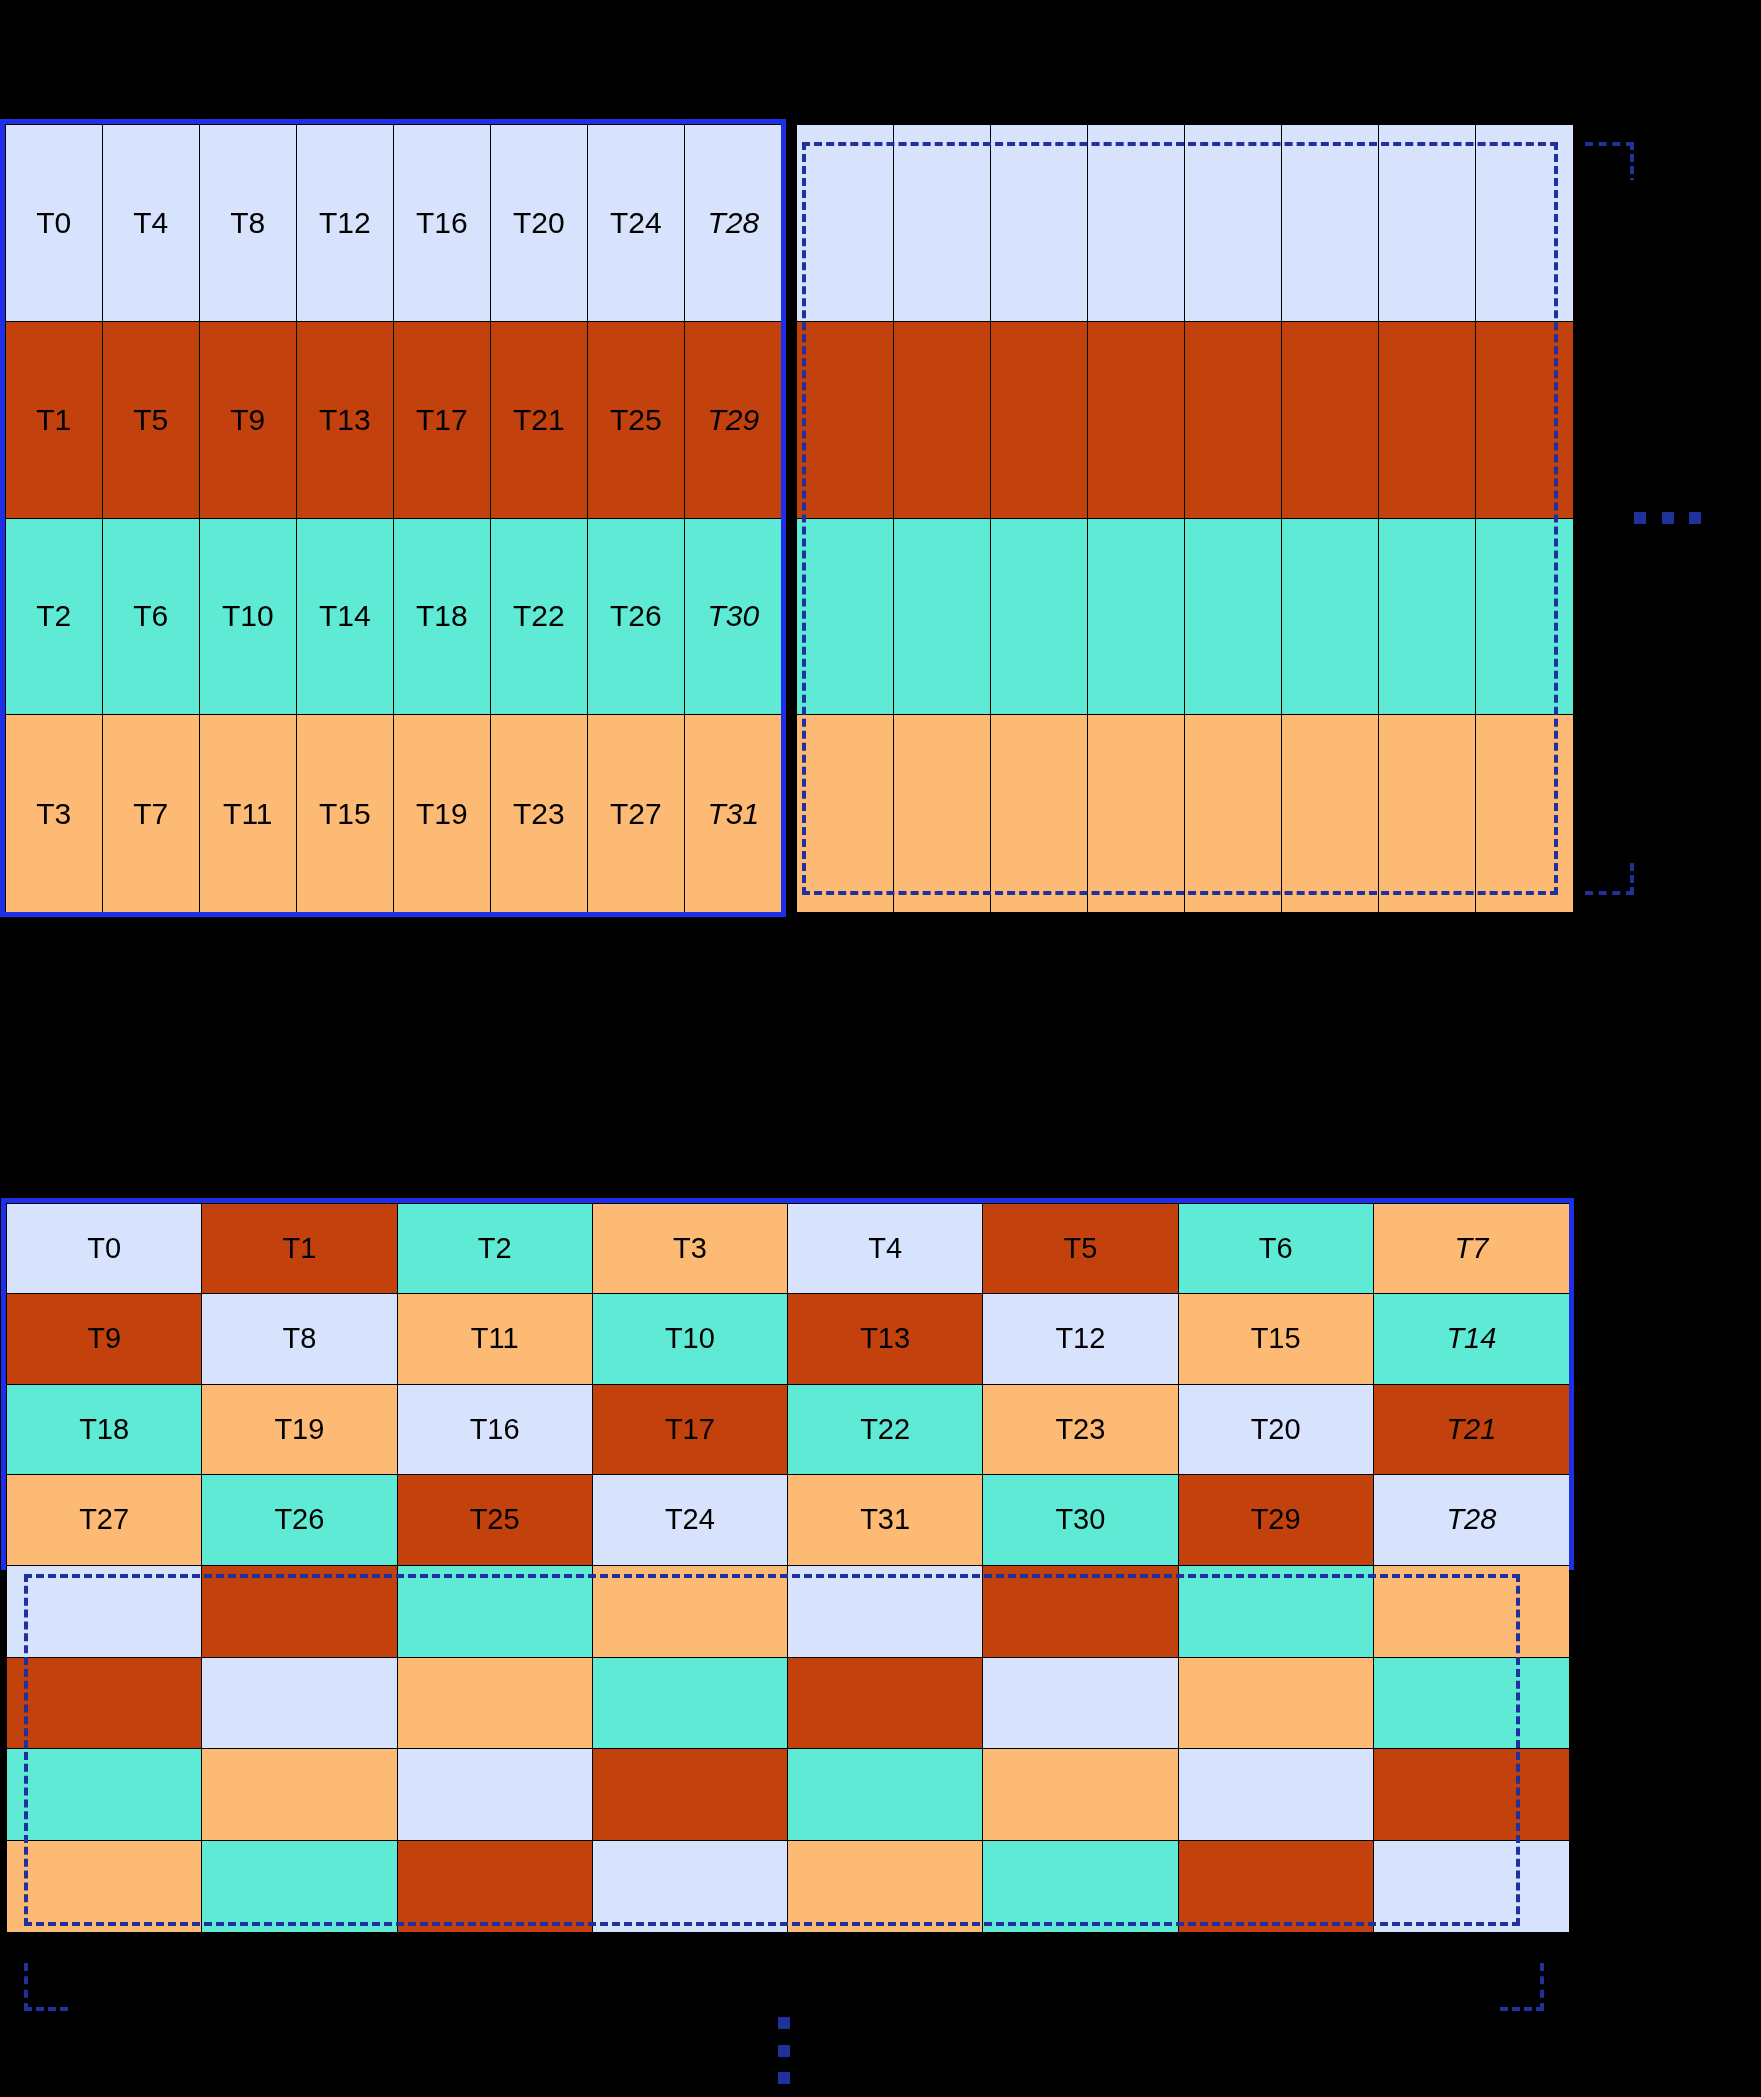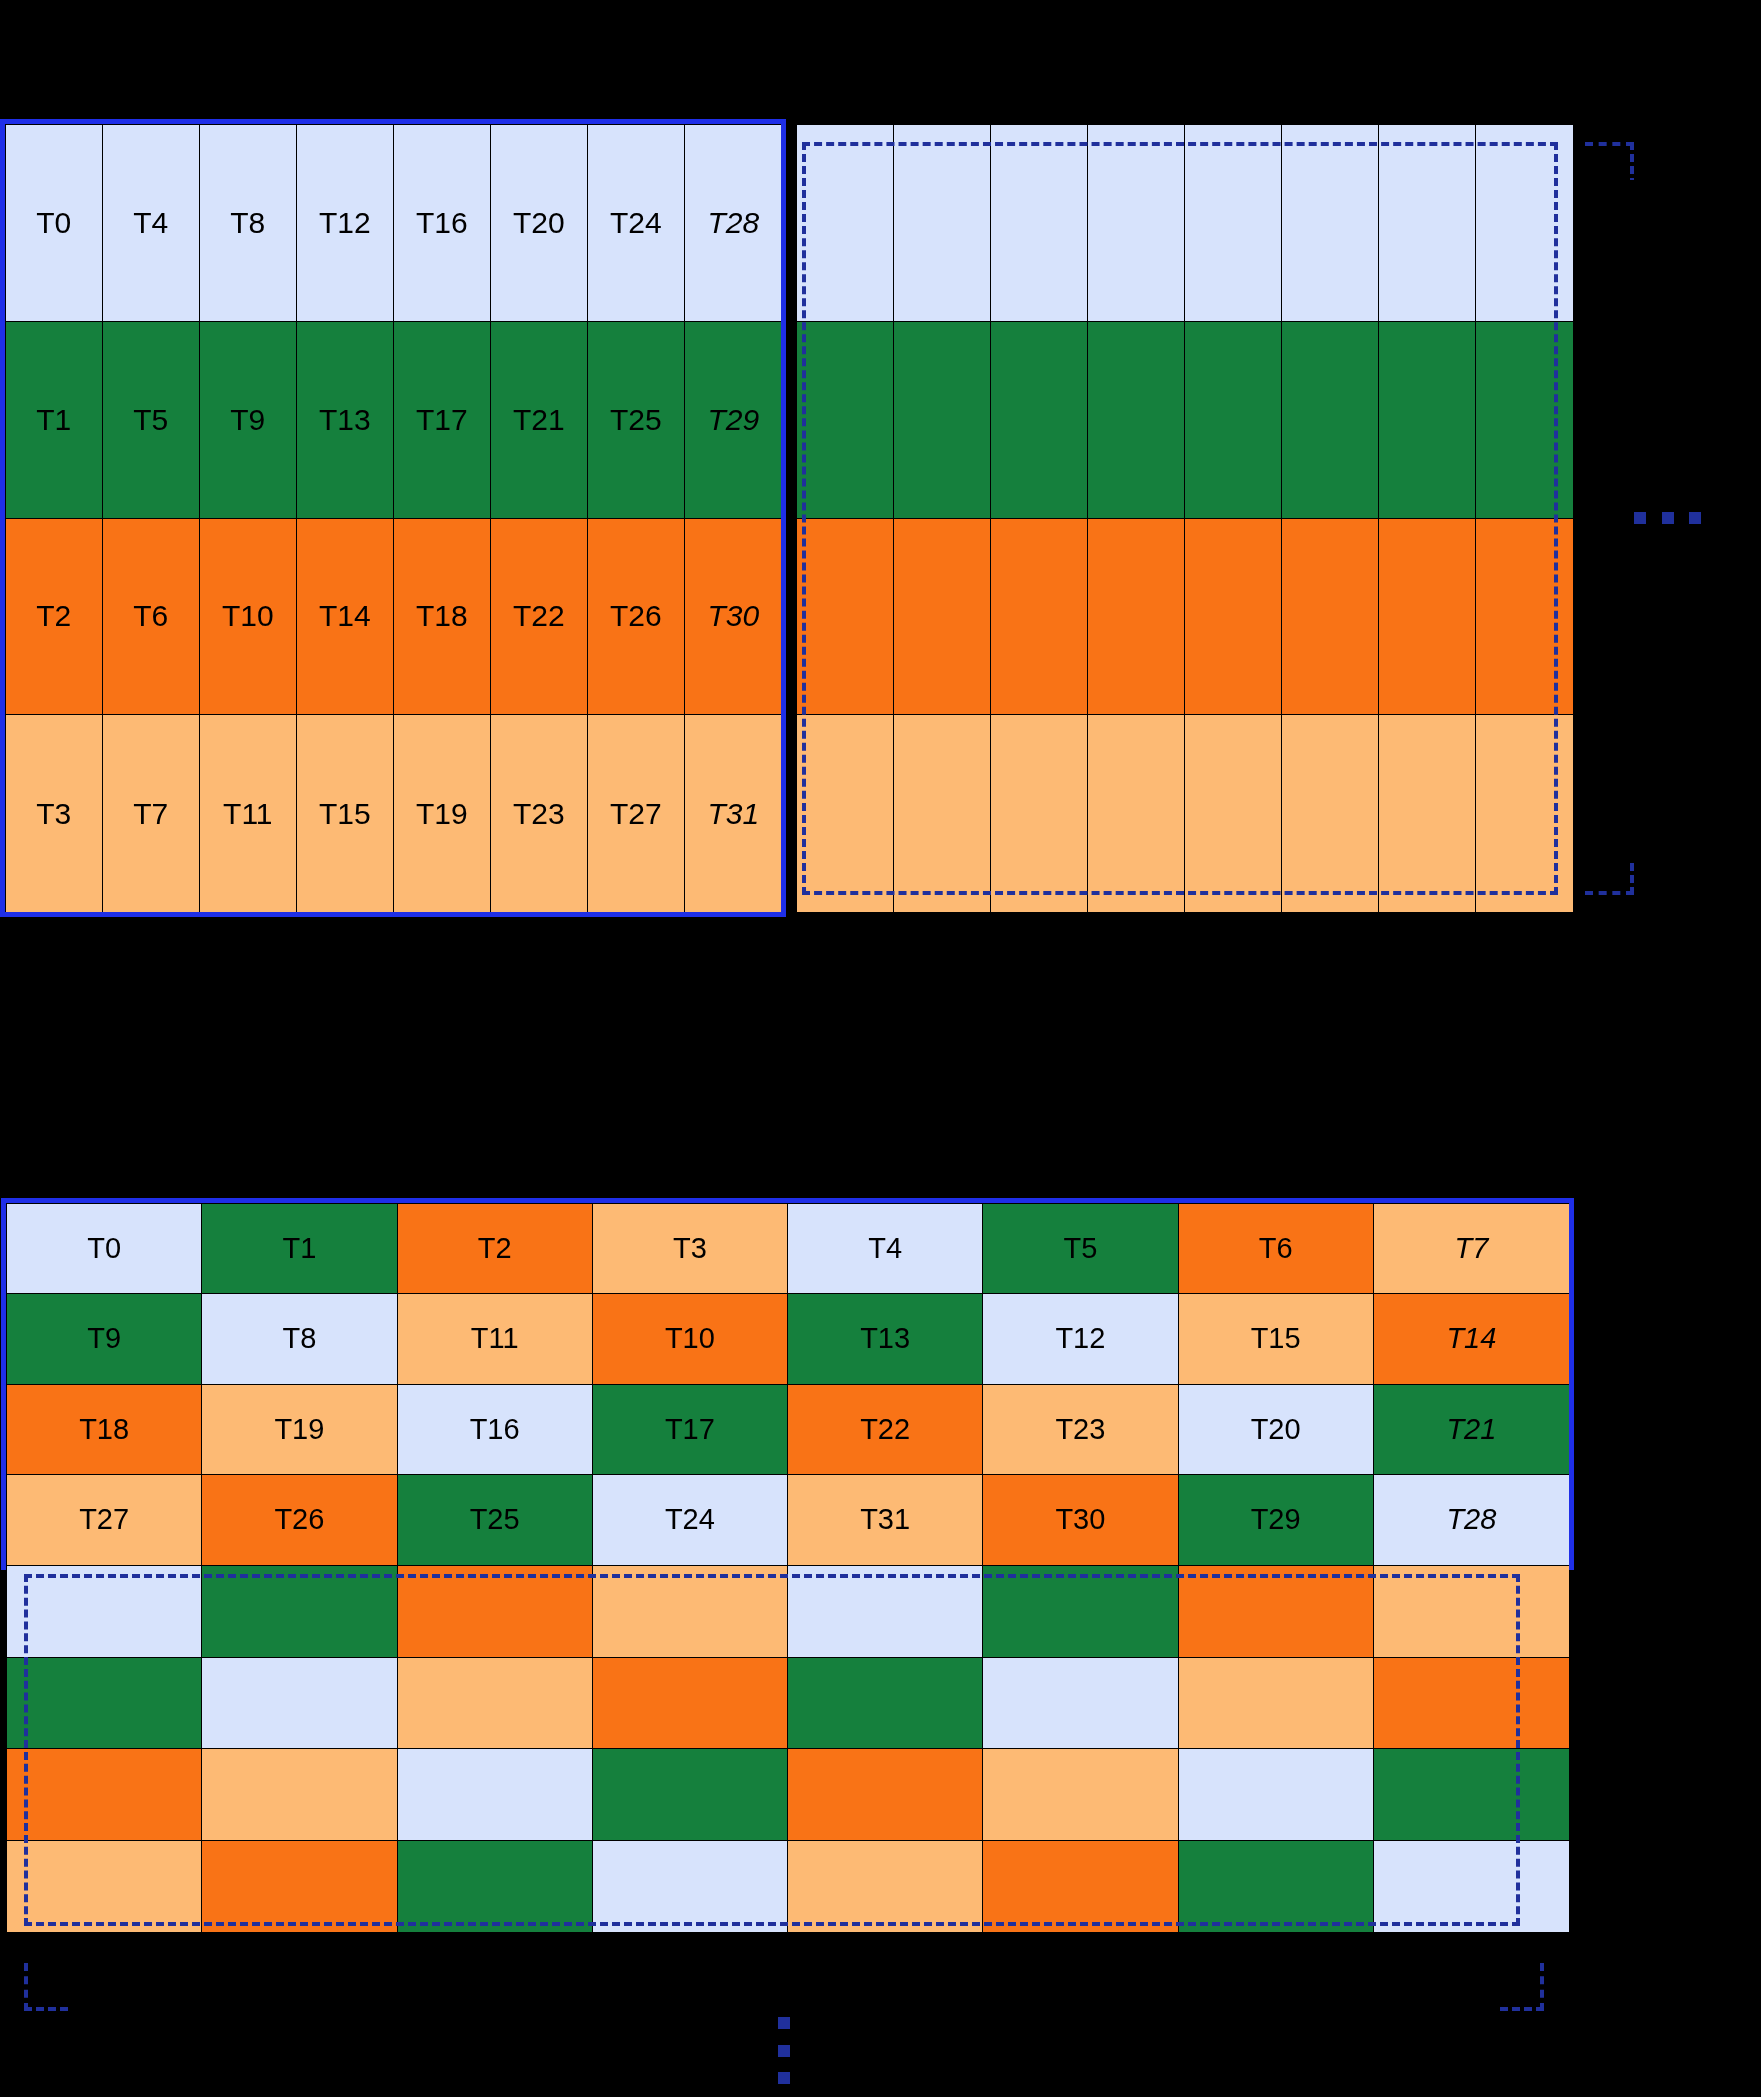--- a/index.html
+++ b/index.html
@@ -39,22 +39,22 @@
     align-items: center;
     justify-content: center;
     color: #000000;
     overflow: hidden;
     white-space: nowrap;
   }
   .cell.no-right { border-right: none; font-style: italic; }
   .cell.no-bottom { border-bottom: none; }
 
   .c-blue   { background: #d7e3fc; }
-  .c-green  { background: #15803d; }
-  .c-yellow { background: #f97316; }
+  .c-green  { background: #c2410c; }
+  .c-yellow { background: #5eead4; }
   .c-gray   { background: #fdba74; }
 
   
   #top-solid-grid {
     left: 4.8px;
     top: 124px;
     width: 777px;
     height: 788px;
     grid-template-columns: repeat(8, 1fr);
     grid-template-rows: repeat(4, 1fr);

